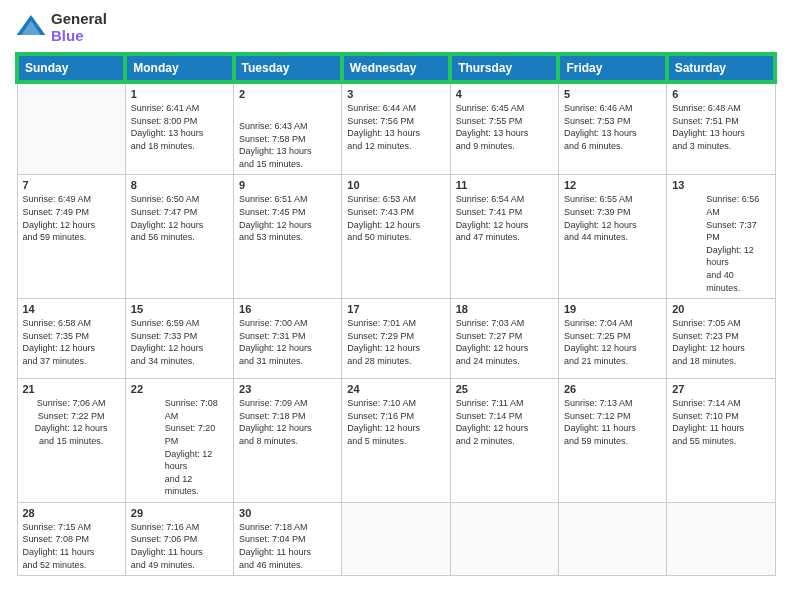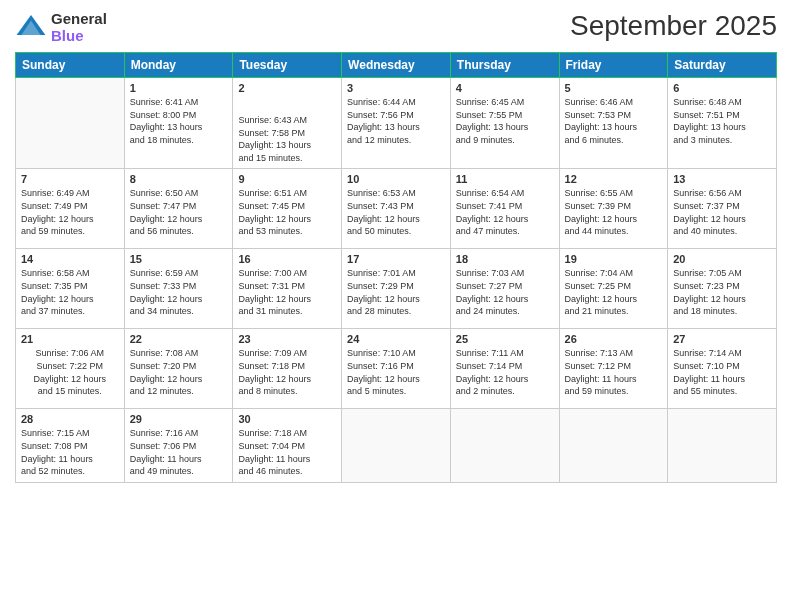--- a/index.html
+++ b/index.html
@@ -49,21 +49,21 @@
       border-collapse: collapse;
       table-layout: fixed;
     }
     .calendar th {
       background: #1a7bbf;
       color: #fff;
       text-align: left;
       padding: 5px 6px;
       font-size: 12px;
       font-weight: bold;
-      border: 1px solid #22c55e;
+      border: 4px solid #22c55e;
     }
     .calendar td {
       border: 1px solid #ccc;
       vertical-align: top;
       padding: 4px 5px;
       font-size: 9.5px;
       color: #333;
       height: 80px;
     }
     .day-num {
@@ -93,21 +93,20 @@
       <svg class="logo-icon" viewBox="0 0 40 40">
         <polygon points="20,5 38,30 2,30" fill="#1a7bbf"></polygon>
         <polygon points="20,12 32,30 8,30" fill="#fff" opacity="0.3"></polygon>
       </svg>
       <div>
         <div style="font-size:15px;font-weight:bold;color:#333;">General</div>
         <div style="font-size:15px;font-weight:bold;color:#8b5cf6;">Blue</div>
       </div>
     </div>
     <div class="title-block">
-      <div class="month-title">September 2025</div>
     </div>
   </div>
 
   <table class="calendar">
     <thead>
       <tr>
       <th>Sunday</th>
           <th>Monday</th>
           <th>Tuesday</th>
           <th>Wednesday</th>
@@ -200,21 +199,21 @@
           </td>
           <td>
             <div class="day-num">12</div>
             <div class="day-info" style="white-space: pre-line;">Sunrise: 6:55 AM
 Sunset: 7:39 PM
 Daylight: 12 hours
 and 44 minutes.</div>
           </td>
           <td>
             <div class="day-num">13</div>
-            <div class="day-info" style="white-space: pre-line;">Sunrise: 6:56 AM
+            <div class="day-info" style="white-space: pre-line; margin-left: 34px;">Sunrise: 6:56 AM
 Sunset: 7:37 PM
 Daylight: 12 hours
 and 40 minutes.</div>
           </td>
         </tr>
         <tr>
           <td>
             <div class="day-num">14</div>
             <div class="day-info" style="white-space: pre-line;">Sunrise: 6:58 AM
 Sunset: 7:35 PM
@@ -267,21 +266,21 @@
         <tr>
           <td>
             <div class="day-num">21</div>
             <div class="day-info" style="white-space: pre-line; text-align: center;">Sunrise: 7:06 AM
 Sunset: 7:22 PM
 Daylight: 12 hours
 and 15 minutes.</div>
           </td>
           <td>
             <div class="day-num">22</div>
-            <div class="day-info" style="white-space: pre-line;">Sunrise: 7:08 AM
+            <div class="day-info" style="white-space: pre-line; margin-left: 34px;">Sunrise: 7:08 AM
 Sunset: 7:20 PM
 Daylight: 12 hours
 and 12 minutes.</div>
           </td>
           <td>
             <div class="day-num">23</div>
             <div class="day-info" style="white-space: pre-line;">Sunrise: 7:09 AM
 Sunset: 7:18 PM
 Daylight: 12 hours
 and 8 minutes.</div>

